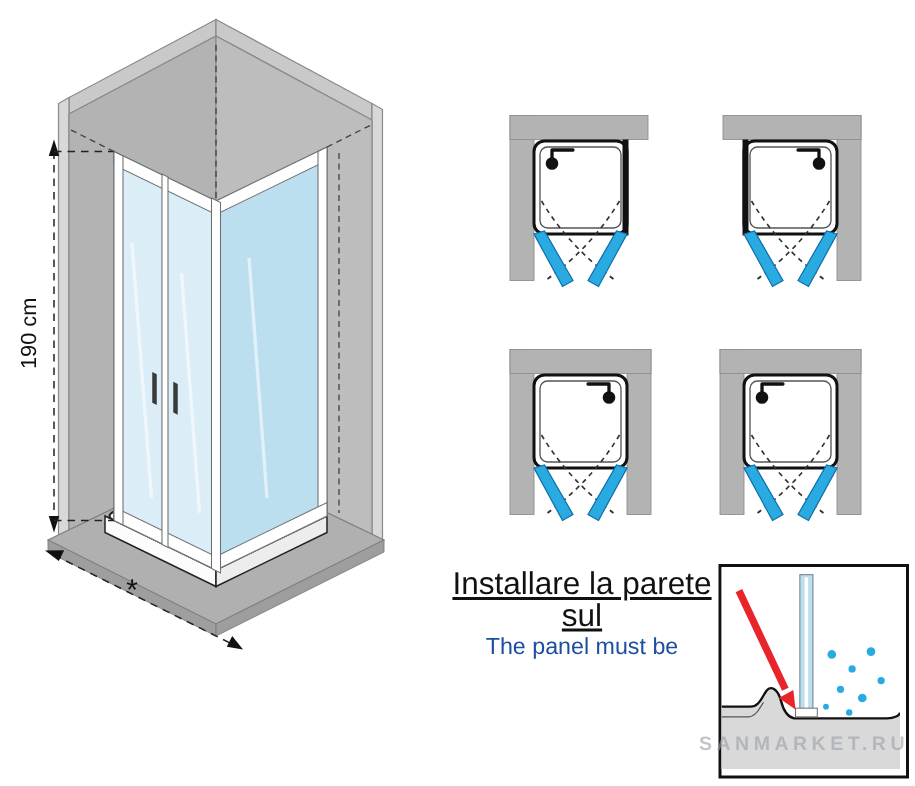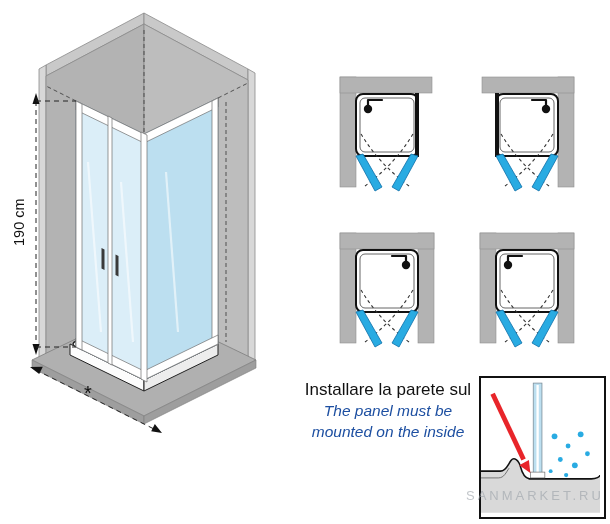--- a/index.html
+++ b/index.html
@@ -38,36 +38,36 @@
   
   .tvwall{fill:var(--wall-gray,#b3b3b3);stroke:#8f8f8f;stroke-width:.6;}
   .tray-rect{fill:#fff;stroke:#111;stroke-width:2;}
   .tray-inner{fill:none;stroke:#555;stroke-width:.9;}
   .arm{fill:none;stroke:#111;stroke-width:2.2;stroke-linecap:round;stroke-linejoin:round;}
   .dash2{stroke:#333;stroke-width:1.1;fill:none;stroke-dasharray:3.2 3;}
   .door-blue{fill:var(--door-blue,#29abe2);stroke:#0e6ea8;stroke-width:.8;}
 
   
   #instructions{position:absolute;left:290px;top:379px;width:196px;text-align:center;}
-  .it-line{font-size:17px;color:#111;line-height:21px;}
-  .en-line{font-size:15.5px;color:var(--instruction-blue,#1d4fa1);font-style:italic;line-height:21px;}
+  .it-line{font-size:21px;color:#111;line-height:21px;text-decoration:underline;}
+  .en-line{font-size:15.5px;color:var(--instruction-blue,#1d4fa1);line-height:21px;}
 
   
   #detail-box{position:absolute;left:479px;top:376px;width:123px;height:139px;
               border:2px solid #111;background:#fff;}
   .cut-gray{fill:#d9d9d9;stroke:none;}
   .profile{fill:none;stroke:#111;stroke-width:1.6;}
   .profile-thin{fill:none;stroke:#555;stroke-width:.8;}
   .red-line{stroke:var(--arrow-red,#e8252a);stroke-width:5;fill:none;}
   .red-fill{fill:var(--arrow-red,#e8252a);}
   .drop{fill:var(--door-blue,#29abe2);}
 
   
   #watermark{position:absolute;left:466px;top:488px;z-index:5;font-size:13px;
-             letter-spacing:3px;font-weight:400;color:#9aa1a8;opacity:.6;pointer-events:none;}
+             letter-spacing:3px;font-weight:700;color:#9aa1a8;opacity:.6;pointer-events:none;}
 </style>
 </head>
 <body>
 
 <div id="stage">
 
   <svg id="iso" width="280" height="440" viewBox="0 0 280 440">
 
     <g>
       <polygon class="wall-top" points="138,11 40,63 40,74 138,22"></polygon>
@@ -190,21 +190,20 @@
     </g>
     <path class="dash2" d="M 38,70 Q 56,100 86,122"></path>
     <path class="dash2" d="M 90,70 Q 72,100 42,122"></path>
     <polygon class="door-blue" points="33,92 40,90 59,123 52,127"></polygon>
     <polygon class="door-blue" points="95,92 88,90 69,123 76,127"></polygon>
   </svg>
 
   <div id="instructions">
     <div class="it-line">Installare la parete sul</div>
     <div class="en-line">The panel must be</div>
-    <div class="en-line">mounted on the inside</div>
   </div>
 
   <div id="detail-box">
     <svg width="119" height="135" viewBox="0 0 123 139" style="position:static">
       <rect x="0" y="0" width="123" height="139" fill="#fff"></rect>
       <path class="cut-gray" d="M 0,96 L 20,96 C 26,96 28,89 31,85 C 34,81 39,84 41,92 C 42.5,98 45,103 50,104 L 114,104 C 119,104 123,102 123,100 L 123,139 L 0,139 Z"></path>
       <path class="profile" d="M 0,96 L 20,96 C 26,96 28,89 31,85 C 34,81 39,84 41,92 C 42.5,98 45,103 50,104 L 114,104 C 119,104 123,102 123,100"></path>
       <path class="profile-thin" d="M 0,103 L 18,103 C 24,103 26,97 29,93"></path>
       <g>
         <rect x="54" y="5" width="9" height="95" class="glass"></rect>

